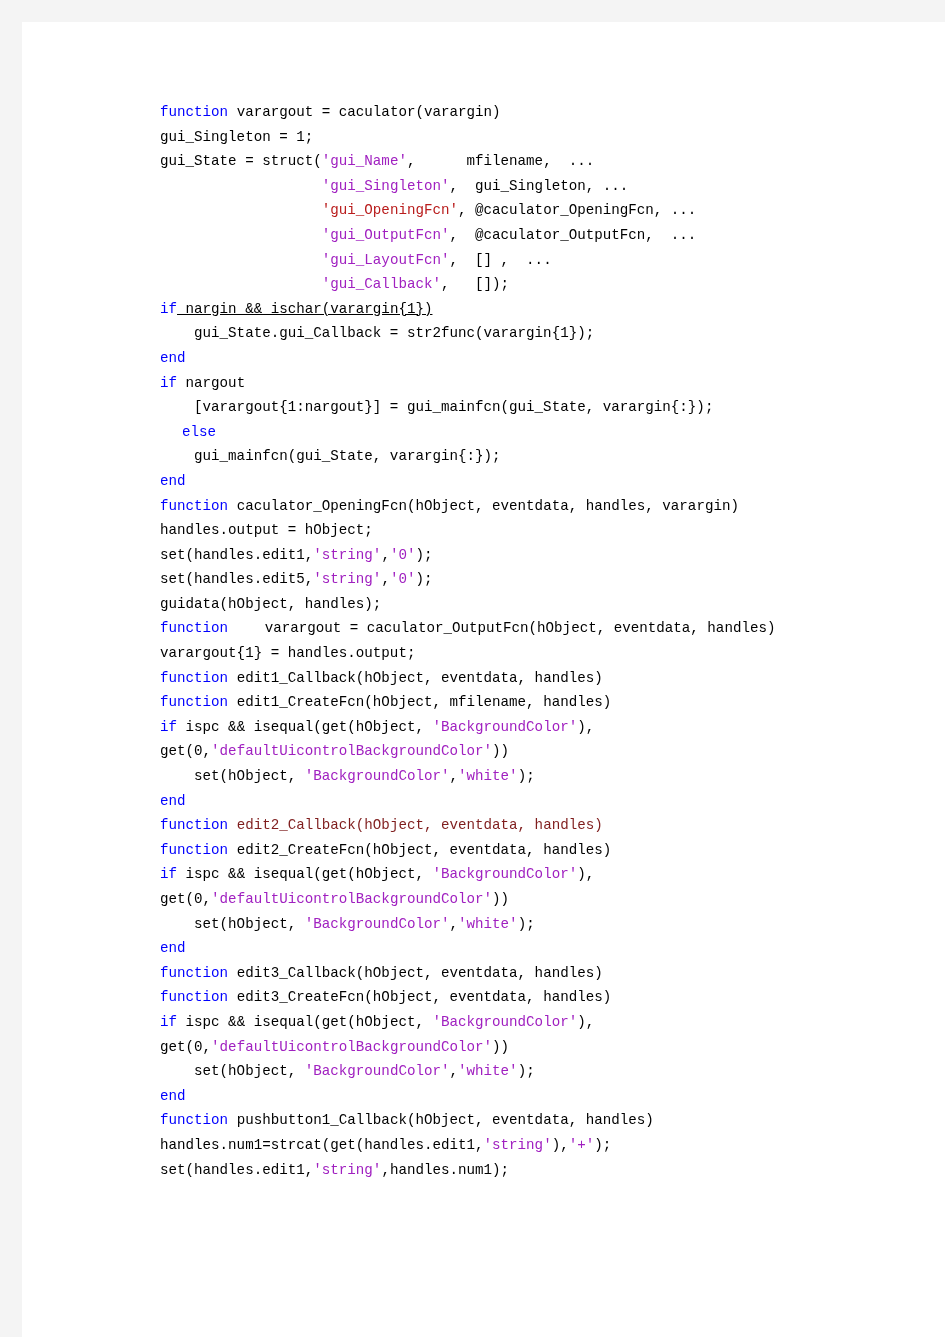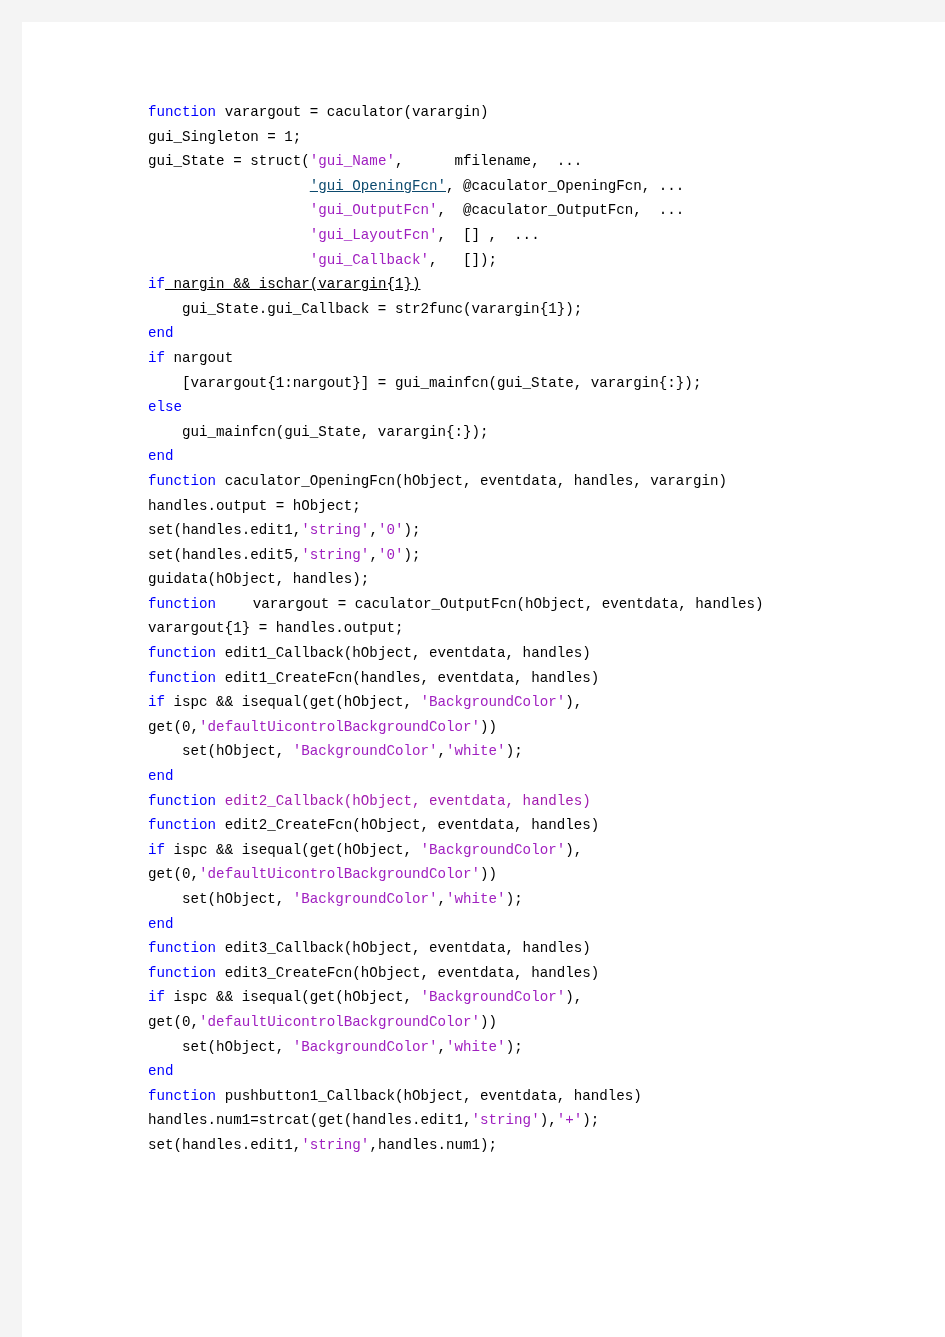--- a/index.html
+++ b/index.html
@@ -17,21 +17,21 @@
   #page {
     position: absolute;
     left: 22px;
     top: 22px;
     width: 923px;
     height: 1315px;
     background: #ffffff;
   }
   #code-listing {
     position: absolute;
-    left: 126px;
+    left: 138px;
     top: 78px;
     width: 760px;
   }
   .code-line {
     height: 24.6px;
     line-height: 24.6px;
     font-size: 14.2px;
     white-space: pre;
     color: #000000;
     letter-spacing: 0px;
@@ -42,46 +42,47 @@
   .id  { color: #000000; }
 </style>
 </head>
 <body style="background: rgb(244, 244, 244);">
 
 <div id="page" style="background: rgb(255, 255, 255);">
   <div id="code-listing">
       <div class="code-line"><span class="tok kw" style="color: rgb(0, 0, 255);">function</span><span class="tok id" style="color: rgb(0, 0, 0);"> varargout = caculator(varargin)</span></div>
       <div class="code-line"><span class="tok id" style="color: rgb(0, 0, 0);">gui_Singleton = 1;</span></div>
       <div class="code-line"><span class="tok id" style="color: rgb(0, 0, 0);">gui_State = struct(</span><span class="tok str" style="color: rgb(160, 32, 192);">'gui_Name'</span><span class="tok id" style="color: rgb(0, 0, 0);">,      mfilename,  ...</span></div>
-      <div class="code-line"><span class="tok id" style="color: rgb(0, 0, 0);">                   </span><span class="tok str" style="color: #0c4a6e; text-decoration: underline;">'gui_OpeningFcn'</span><span class="tok id" style="color: rgb(0, 0, 0);">, @caculator_OpeningFcn, ...</span></div>
+      <div class="code-line"><span class="tok id" style="color: rgb(0, 0, 0);">                   </span><span class="tok str" style="color: rgb(160, 32, 192);">'gui_Singleton'</span><span class="tok id" style="color: rgb(0, 0, 0);">,  gui_Singleton, ...</span></div>
+      <div class="code-line"><span class="tok id" style="color: rgb(0, 0, 0);">                   </span><span class="tok str" style="color: #b91c1c;">'gui_OpeningFcn'</span><span class="tok id" style="color: rgb(0, 0, 0);">, @caculator_OpeningFcn, ...</span></div>
       <div class="code-line"><span class="tok id" style="color: rgb(0, 0, 0);">                   </span><span class="tok str" style="color: rgb(160, 32, 192);">'gui_OutputFcn'</span><span class="tok id" style="color: rgb(0, 0, 0);">,  @caculator_OutputFcn,  ...</span></div>
       <div class="code-line"><span class="tok id" style="color: rgb(0, 0, 0);">                   </span><span class="tok str" style="color: rgb(160, 32, 192);">'gui_LayoutFcn'</span><span class="tok id" style="color: rgb(0, 0, 0);">,  [] ,  ...</span></div>
       <div class="code-line"><span class="tok id" style="color: rgb(0, 0, 0);">                   </span><span class="tok str" style="color: rgb(160, 32, 192);">'gui_Callback'</span><span class="tok id" style="color: rgb(0, 0, 0);">,   []);</span></div>
       <div class="code-line"><span class="tok kw" style="color: rgb(0, 0, 255);">if</span><span class="tok id" style="color: rgb(0, 0, 0); text-decoration: underline;"> nargin &amp;&amp; ischar(varargin{1})</span></div>
       <div class="code-line"><span class="tok id" style="color: rgb(0, 0, 0);">    gui_State.gui_Callback = str2func(varargin{1});</span></div>
       <div class="code-line"><span class="tok kw" style="color: rgb(0, 0, 255);">end</span></div>
       <div class="code-line"><span class="tok kw" style="color: rgb(0, 0, 255);">if</span><span class="tok id" style="color: rgb(0, 0, 0);"> nargout</span></div>
       <div class="code-line"><span class="tok id" style="color: rgb(0, 0, 0);">    [varargout{1:nargout}] = gui_mainfcn(gui_State, varargin{:});</span></div>
-      <div class="code-line"><span class="tok kw" style="color: rgb(0, 0, 255);">else</span></div>
+      <div class="code-line"><span class="tok kw" style="color: rgb(0, 0, 255); margin-left: 22px;">else</span></div>
       <div class="code-line"><span class="tok id" style="color: rgb(0, 0, 0);">    gui_mainfcn(gui_State, varargin{:});</span></div>
       <div class="code-line"><span class="tok kw" style="color: rgb(0, 0, 255);">end</span></div>
       <div class="code-line"><span class="tok kw" style="color: rgb(0, 0, 255);">function</span><span class="tok id" style="color: rgb(0, 0, 0);"> caculator_OpeningFcn(hObject, eventdata, handles, varargin)</span></div>
       <div class="code-line"><span class="tok id" style="color: rgb(0, 0, 0);">handles.output = hObject;</span></div>
       <div class="code-line"><span class="tok id" style="color: rgb(0, 0, 0);">set(handles.edit1,</span><span class="tok str" style="color: rgb(160, 32, 192);">'string'</span><span class="tok id" style="color: rgb(0, 0, 0);">,</span><span class="tok str" style="color: rgb(160, 32, 192);">'0'</span><span class="tok id" style="color: rgb(0, 0, 0);">);</span></div>
       <div class="code-line"><span class="tok id" style="color: rgb(0, 0, 0);">set(handles.edit5,</span><span class="tok str" style="color: rgb(160, 32, 192);">'string'</span><span class="tok id" style="color: rgb(0, 0, 0);">,</span><span class="tok str" style="color: rgb(160, 32, 192);">'0'</span><span class="tok id" style="color: rgb(0, 0, 0);">);</span></div>
       <div class="code-line"><span class="tok id" style="color: rgb(0, 0, 0);">guidata(hObject, handles);</span></div>
       <div class="code-line"><span class="tok kw" style="color: rgb(0, 0, 255);">function</span><span class="tok id" style="color: rgb(0, 0, 0); margin-left: 28px;"> varargout = caculator_OutputFcn(hObject, eventdata, handles)</span></div>
       <div class="code-line"><span class="tok id" style="color: rgb(0, 0, 0);">varargout{1} = handles.output;</span></div>
       <div class="code-line"><span class="tok kw" style="color: rgb(0, 0, 255);">function</span><span class="tok id" style="color: rgb(0, 0, 0);"> edit1_Callback(hObject, eventdata, handles)</span></div>
-      <div class="code-line"><span class="tok kw" style="color: rgb(0, 0, 255);">function</span><span class="tok id" style="color: rgb(0, 0, 0);"> edit1_CreateFcn(handles, eventdata, handles)</span></div>
+      <div class="code-line"><span class="tok kw" style="color: rgb(0, 0, 255);">function</span><span class="tok id" style="color: rgb(0, 0, 0);"> edit1_CreateFcn(hObject, mfilename, handles)</span></div>
       <div class="code-line"><span class="tok kw" style="color: rgb(0, 0, 255);">if</span><span class="tok id" style="color: rgb(0, 0, 0);"> ispc &amp;&amp; isequal(get(hObject, </span><span class="tok str" style="color: rgb(160, 32, 192);">'BackgroundColor'</span><span class="tok id" style="color: rgb(0, 0, 0);">),</span></div>
       <div class="code-line"><span class="tok id" style="color: rgb(0, 0, 0);">get(0,</span><span class="tok str" style="color: rgb(160, 32, 192);">'defaultUicontrolBackgroundColor'</span><span class="tok id" style="color: rgb(0, 0, 0);">))</span></div>
       <div class="code-line"><span class="tok id" style="color: rgb(0, 0, 0);">    set(hObject, </span><span class="tok str" style="color: rgb(160, 32, 192);">'BackgroundColor'</span><span class="tok id" style="color: rgb(0, 0, 0);">,</span><span class="tok str" style="color: rgb(160, 32, 192);">'white'</span><span class="tok id" style="color: rgb(0, 0, 0);">);</span></div>
       <div class="code-line"><span class="tok kw" style="color: rgb(0, 0, 255);">end</span></div>
-      <div class="code-line"><span class="tok kw" style="color: rgb(0, 0, 255);">function</span><span class="tok id" style="color: #a21caf;"> edit2_Callback(hObject, eventdata, handles)</span></div>
+      <div class="code-line"><span class="tok kw" style="color: rgb(0, 0, 255);">function</span><span class="tok id" style="color: #7f1d1d;"> edit2_Callback(hObject, eventdata, handles)</span></div>
       <div class="code-line"><span class="tok kw" style="color: rgb(0, 0, 255);">function</span><span class="tok id" style="color: rgb(0, 0, 0);"> edit2_CreateFcn(hObject, eventdata, handles)</span></div>
       <div class="code-line"><span class="tok kw" style="color: rgb(0, 0, 255);">if</span><span class="tok id" style="color: rgb(0, 0, 0);"> ispc &amp;&amp; isequal(get(hObject, </span><span class="tok str" style="color: rgb(160, 32, 192);">'BackgroundColor'</span><span class="tok id" style="color: rgb(0, 0, 0);">),</span></div>
       <div class="code-line"><span class="tok id" style="color: rgb(0, 0, 0);">get(0,</span><span class="tok str" style="color: rgb(160, 32, 192);">'defaultUicontrolBackgroundColor'</span><span class="tok id" style="color: rgb(0, 0, 0);">))</span></div>
       <div class="code-line"><span class="tok id" style="color: rgb(0, 0, 0);">    set(hObject, </span><span class="tok str" style="color: rgb(160, 32, 192);">'BackgroundColor'</span><span class="tok id" style="color: rgb(0, 0, 0);">,</span><span class="tok str" style="color: rgb(160, 32, 192);">'white'</span><span class="tok id" style="color: rgb(0, 0, 0);">);</span></div>
       <div class="code-line"><span class="tok kw" style="color: rgb(0, 0, 255);">end</span></div>
       <div class="code-line"><span class="tok kw" style="color: rgb(0, 0, 255);">function</span><span class="tok id" style="color: rgb(0, 0, 0);"> edit3_Callback(hObject, eventdata, handles)</span></div>
       <div class="code-line"><span class="tok kw" style="color: rgb(0, 0, 255);">function</span><span class="tok id" style="color: rgb(0, 0, 0);"> edit3_CreateFcn(hObject, eventdata, handles)</span></div>
       <div class="code-line"><span class="tok kw" style="color: rgb(0, 0, 255);">if</span><span class="tok id" style="color: rgb(0, 0, 0);"> ispc &amp;&amp; isequal(get(hObject, </span><span class="tok str" style="color: rgb(160, 32, 192);">'BackgroundColor'</span><span class="tok id" style="color: rgb(0, 0, 0);">),</span></div>
       <div class="code-line"><span class="tok id" style="color: rgb(0, 0, 0);">get(0,</span><span class="tok str" style="color: rgb(160, 32, 192);">'defaultUicontrolBackgroundColor'</span><span class="tok id" style="color: rgb(0, 0, 0);">))</span></div>
       <div class="code-line"><span class="tok id" style="color: rgb(0, 0, 0);">    set(hObject, </span><span class="tok str" style="color: rgb(160, 32, 192);">'BackgroundColor'</span><span class="tok id" style="color: rgb(0, 0, 0);">,</span><span class="tok str" style="color: rgb(160, 32, 192);">'white'</span><span class="tok id" style="color: rgb(0, 0, 0);">);</span></div>

